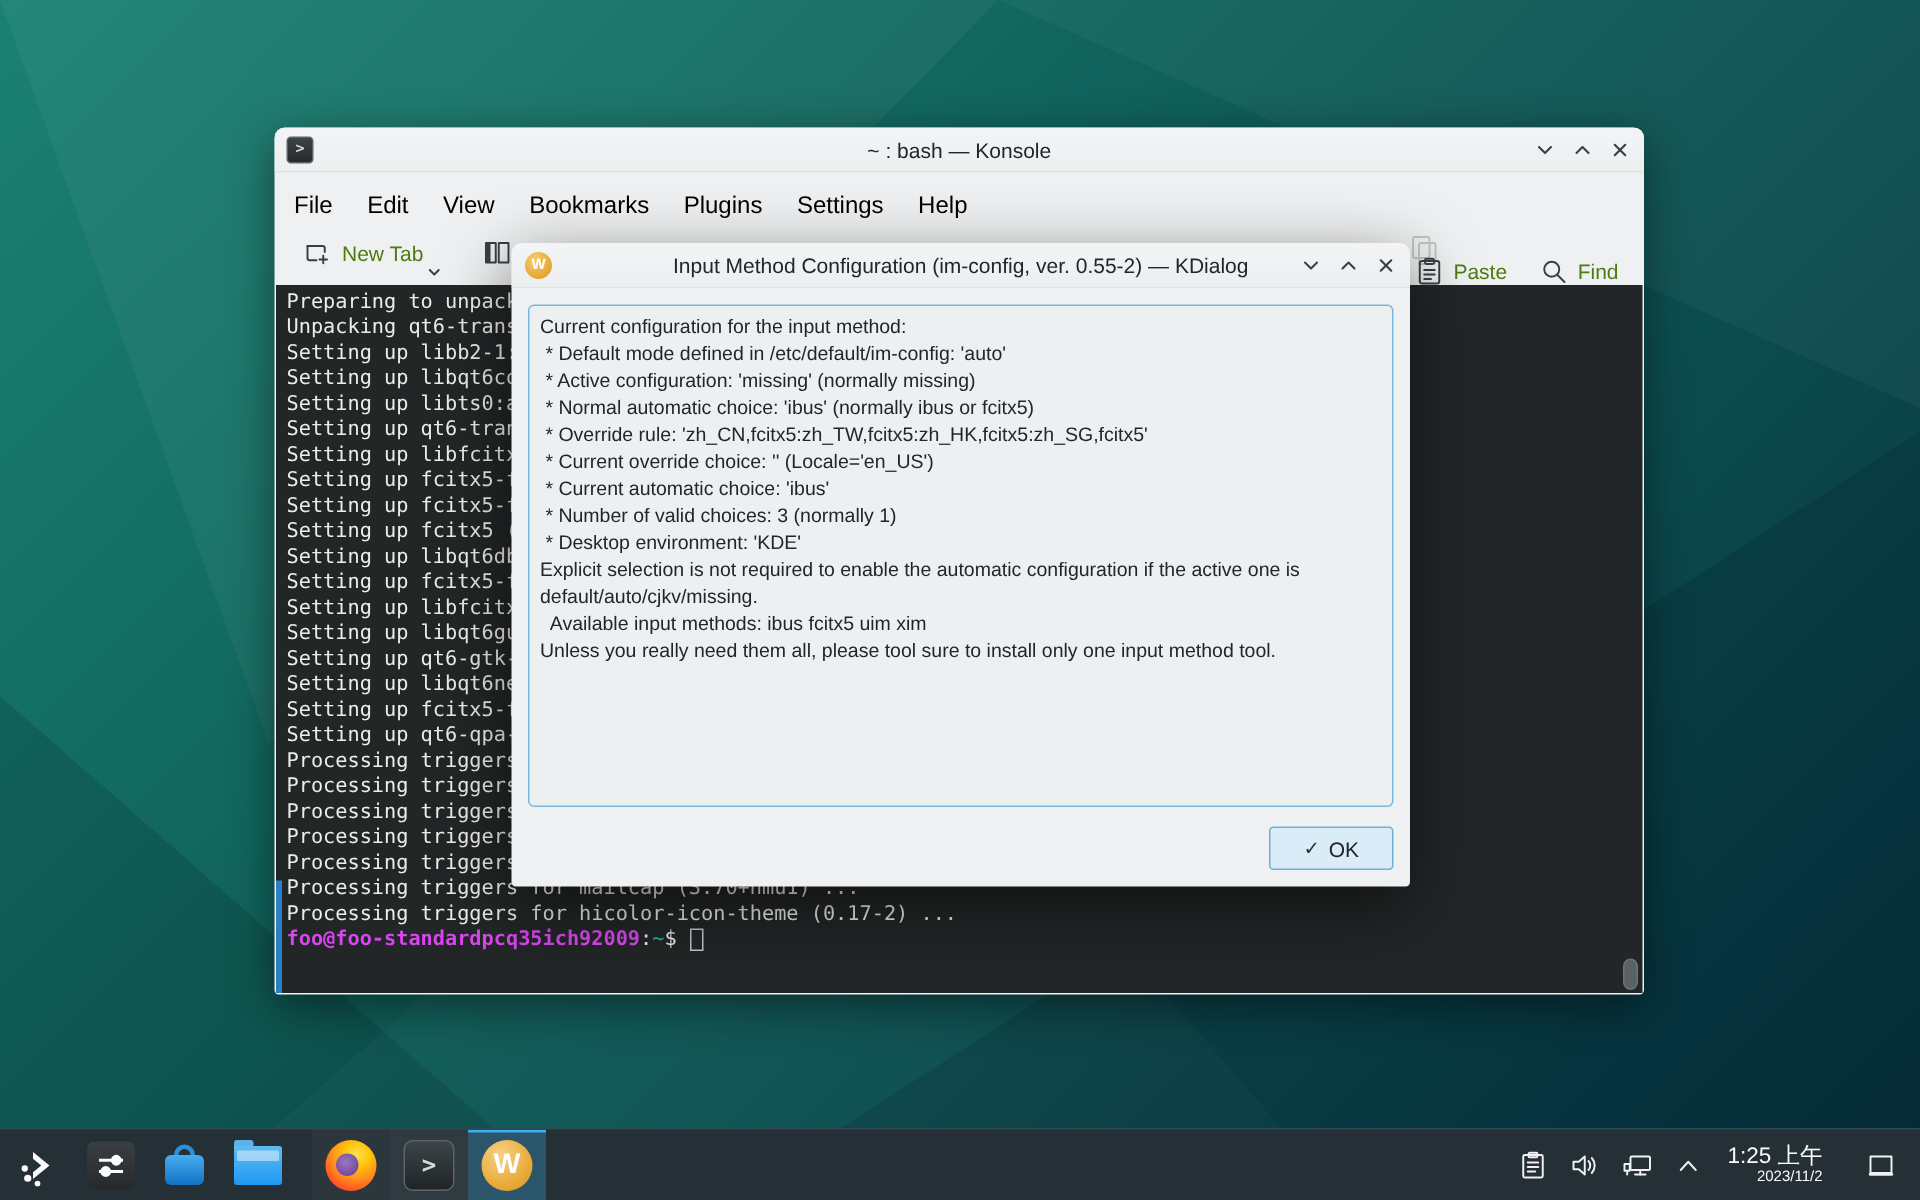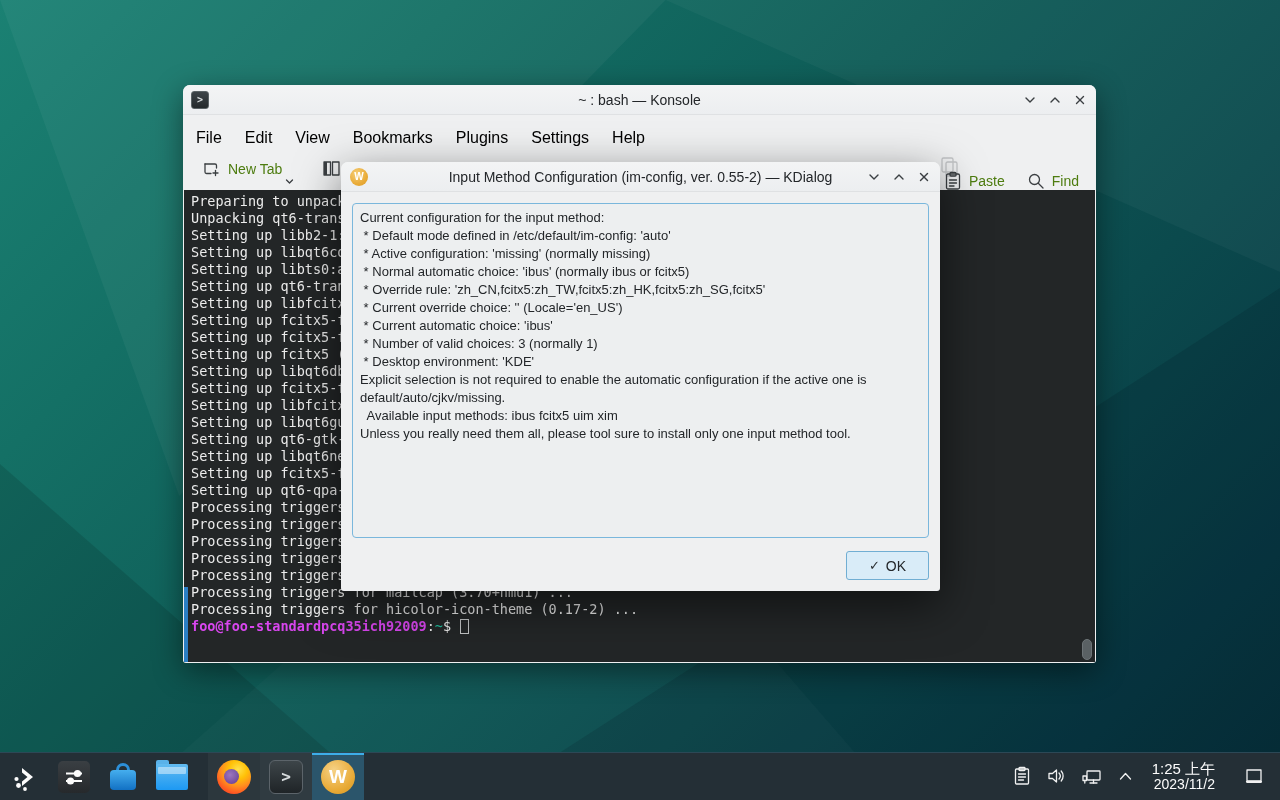--- a/index.html
+++ b/index.html
@@ -93,21 +93,21 @@
     border:1px solid #5c646a; color:#d7dbdd; font-family:"DejaVu Sans Mono",monospace; font-size:16px; font-weight:bold;
     display:flex; align-items:center; justify-content:center; }
   .ic-wine { width:34px; height:34px; border-radius:50%;
     background:radial-gradient(circle at 38% 30%,#f6d286,#e9ab38 62%,#d2951f);
     color:#fff; font-size:19px; font-weight:bold; display:flex; align-items:center; justify-content:center; }
 
   .tray { margin-left:auto; display:flex; align-items:center; gap:15px; padding-right:10px; }
   .tray svg { stroke:#fcfcfc; stroke-width:1.3; fill:none; stroke-linecap:round; stroke-linejoin:round; opacity:.95; cursor:pointer; }
   .clock { text-align:right; color:#fcfcfc; cursor:default; line-height:1.1; margin:0 4px; }
   .clock-time { font-size:15px; }
-  .clock-date { font-size:14px; }
+  .clock-date { font-size:10px; }
   .show-desktop { margin:0 6px 0 10px; }
 </style>
 </head>
 <body>
 
 <div class="wallpaper">
   <div class="poly p1"></div>
   <div class="poly p2"></div>
   <div class="poly p3"></div>
   <div class="poly p4"></div>

